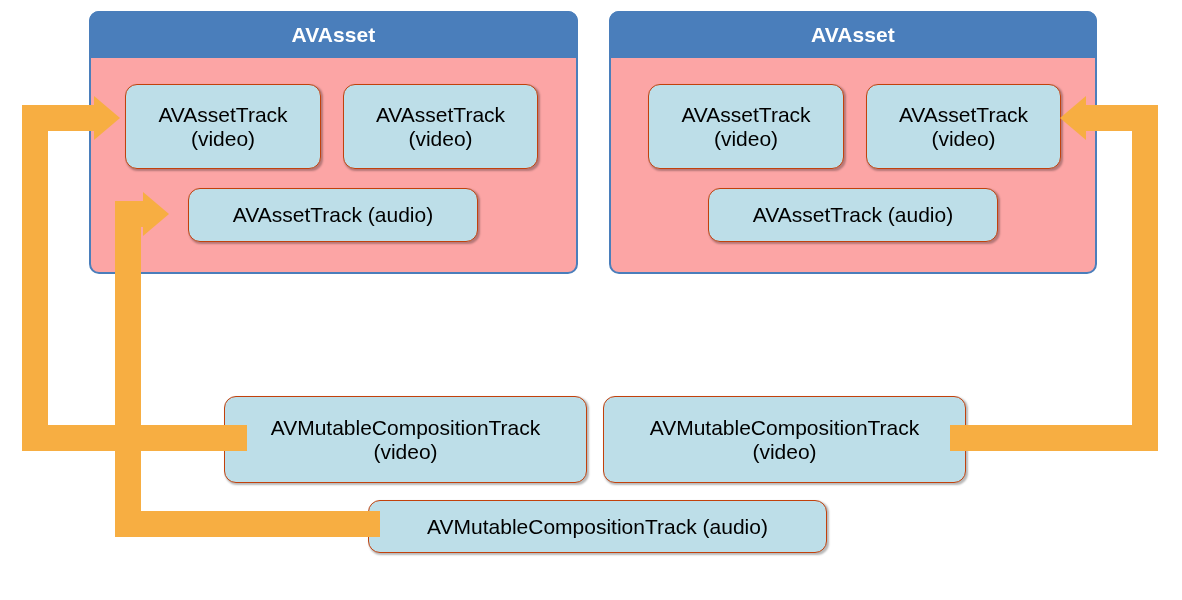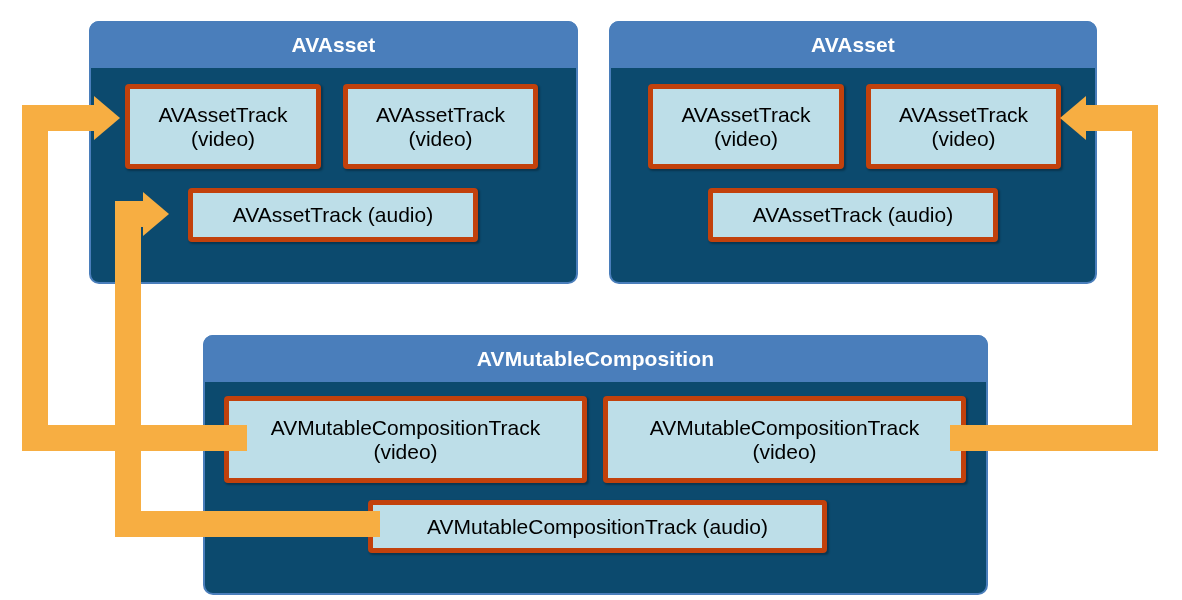--- a/index.html
+++ b/index.html
@@ -15,24 +15,23 @@
     width: 1182px;
     height: 600px;
     background: #ffffff;
     overflow: hidden;
   }
   
   .container-box {
     position: absolute;
     border: 2px solid #4A7EBB;
     border-radius: 10px;
-    background: #0c4a6e;
+    background: #fca5a5;
     box-sizing: border-box;
     z-index: 2;
-    margin-top: 10px;
   }
   .container-header {
     position: absolute;
     left: -2px;
     top: -2px;
     height: 47px;
     background: #4A7EBB;
     border-radius: 10px 10px 0 0;
     display: flex;
     align-items: center;
@@ -43,22 +42,22 @@
     color: #ffffff;
     font-size: 21px;
     font-weight: bold;
     letter-spacing: 0.1px;
     white-space: nowrap;
   }
   
   .track-box {
     position: absolute;
     background: #BDDEE8;
-    border: 5px solid #c2410c;
-    border-radius: 4px;
+    border: 1px solid #c2410c;
+    border-radius: 12px;
     box-sizing: border-box;
     display: flex;
     align-items: center;
     justify-content: center;
     text-align: center;
     z-index: 5;
     box-shadow: 1.5px 1.5px 2px rgba(0,0,0,0.28);
   }
   .track-label {
     color: #000000;
@@ -114,25 +113,20 @@
       <span class="container-title">AVAsset</span>
     </div>
   </div>
 
   <div class="container-box" style="left:609px; top:11px; width:488px; height:263px;">
     <div class="container-header" style="width:488px;">
       <span class="container-title">AVAsset</span>
     </div>
   </div>
 
-  <div class="container-box" style="left:203px; top:325px; width:785px; height:260px;">
-    <div class="container-header" style="width:785px;">
-      <span class="container-title">AVMutableComposition</span>
-    </div>
-  </div>
 
   <div class="track-box" style="left:125px; top:84px; width:196px; height:85px;">
     <span class="track-label">AVAssetTrack
 (video)</span>
   </div>
   <div class="track-box" style="left:343px; top:84px; width:195px; height:85px;">
     <span class="track-label">AVAssetTrack
 (video)</span>
   </div>
   <div class="track-box" style="left:188px; top:188px; width:290px; height:54px;">

